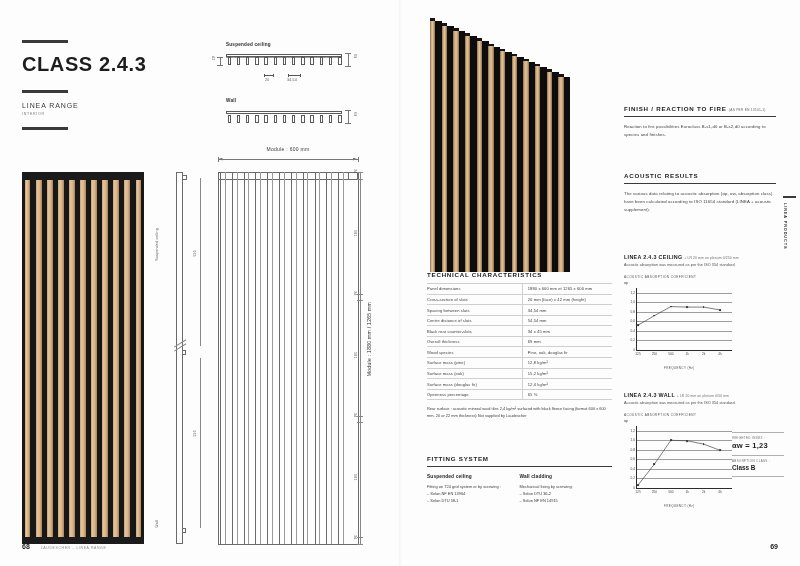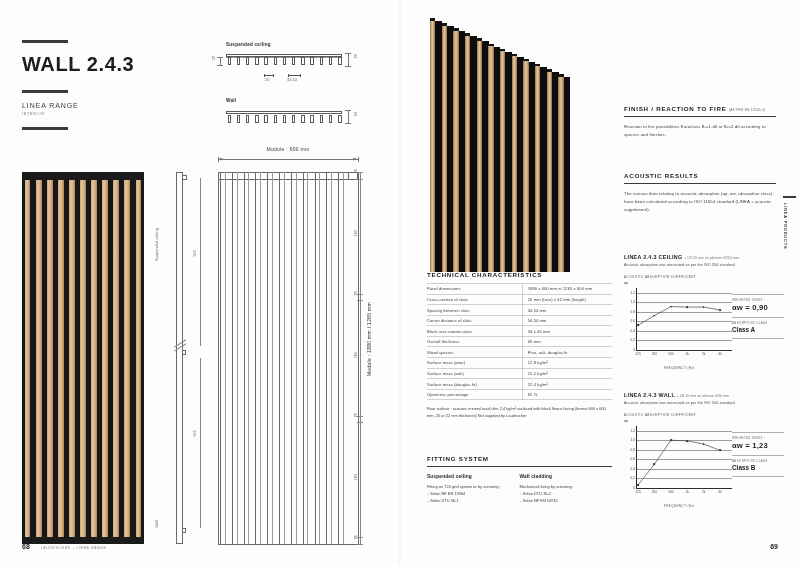--- a/index.html
+++ b/index.html
@@ -165,21 +165,21 @@
 </style>
 </head>
 <body>
 
 <div class="page">
 
   <div class="gutter"></div>
 
   <div id="title-block">
     <div class="rule-bar"></div>
-    <div class="main-title">WALL 2.4.3</div>
+    <div class="main-title">CLASS 2.4.3</div>
     <div class="rule-bar" style="width:46px;margin-top:14px;"></div>
     <div class="range-name">LINEA RANGE</div>
     <div class="range-sub">INTERIOR</div>
     <div class="rule-bar" style="width:46px;margin-top:11px;"></div>
   </div>
 
   <div style="position:absolute;left:226px;top:42px;">
     <div class="dwg-label">Suspended ceiling</div>
     <div class="slat-section" style="position:relative;width:120px;height:22px;margin-top:4px;">
 
@@ -453,29 +453,20 @@
           </svg>
           <div class="dot" style="left:2.00px;top:37.20px;"></div>
           <div class="dot" style="left:18.41px;top:27.66px;"></div>
           <div class="dot" style="left:34.82px;top:18.60px;"></div>
           <div class="dot" style="left:51.23px;top:19.08px;"></div>
           <div class="dot" style="left:67.64px;top:19.08px;"></div>
           <div class="dot" style="left:84.05px;top:21.94px;"></div>
         </div>
       </div>
     <div class="xcap" style="position:relative;left:40px;top:6px;">FREQUENCY (Hz)</div>
-    <div class="kpi" style="position:absolute;left:108px;top:40px;width:52px;">
-      <div class="sep"></div>
-      <div class="lbl" style="margin-top:3px;">WEIGHTED INDEX :</div>
-      <div class="val">αw = 0,90</div>
-      <div class="sep" style="margin-top:5px;"></div>
-      <div class="lbl" style="margin-top:3px;">ABSORPTION CLASS :</div>
-      <div class="val2">Class A</div>
-      <div class="sep" style="margin-top:5px;"></div>
-    </div>
   </div>
 
   <div style="position:absolute;left:624px;top:392px;width:158px;">
     <div class="ac-title">
       <span>LINEA 2.4.3 WALL</span>
       <span class="cfg">+ LR 20 mm on plenum 0/50 mm</span>
     </div>
     <div class="ac-sub">Acoustic absorption was measured as per the ISO 354 standard.</div>
     <div class="ac-axis-label" style="margin-top:8px;">ACOUSTIC ABSORPTION COEFFICIENT</div>
     <div class="ycap" style="position:relative;margin-top:2px;">αp</div>

